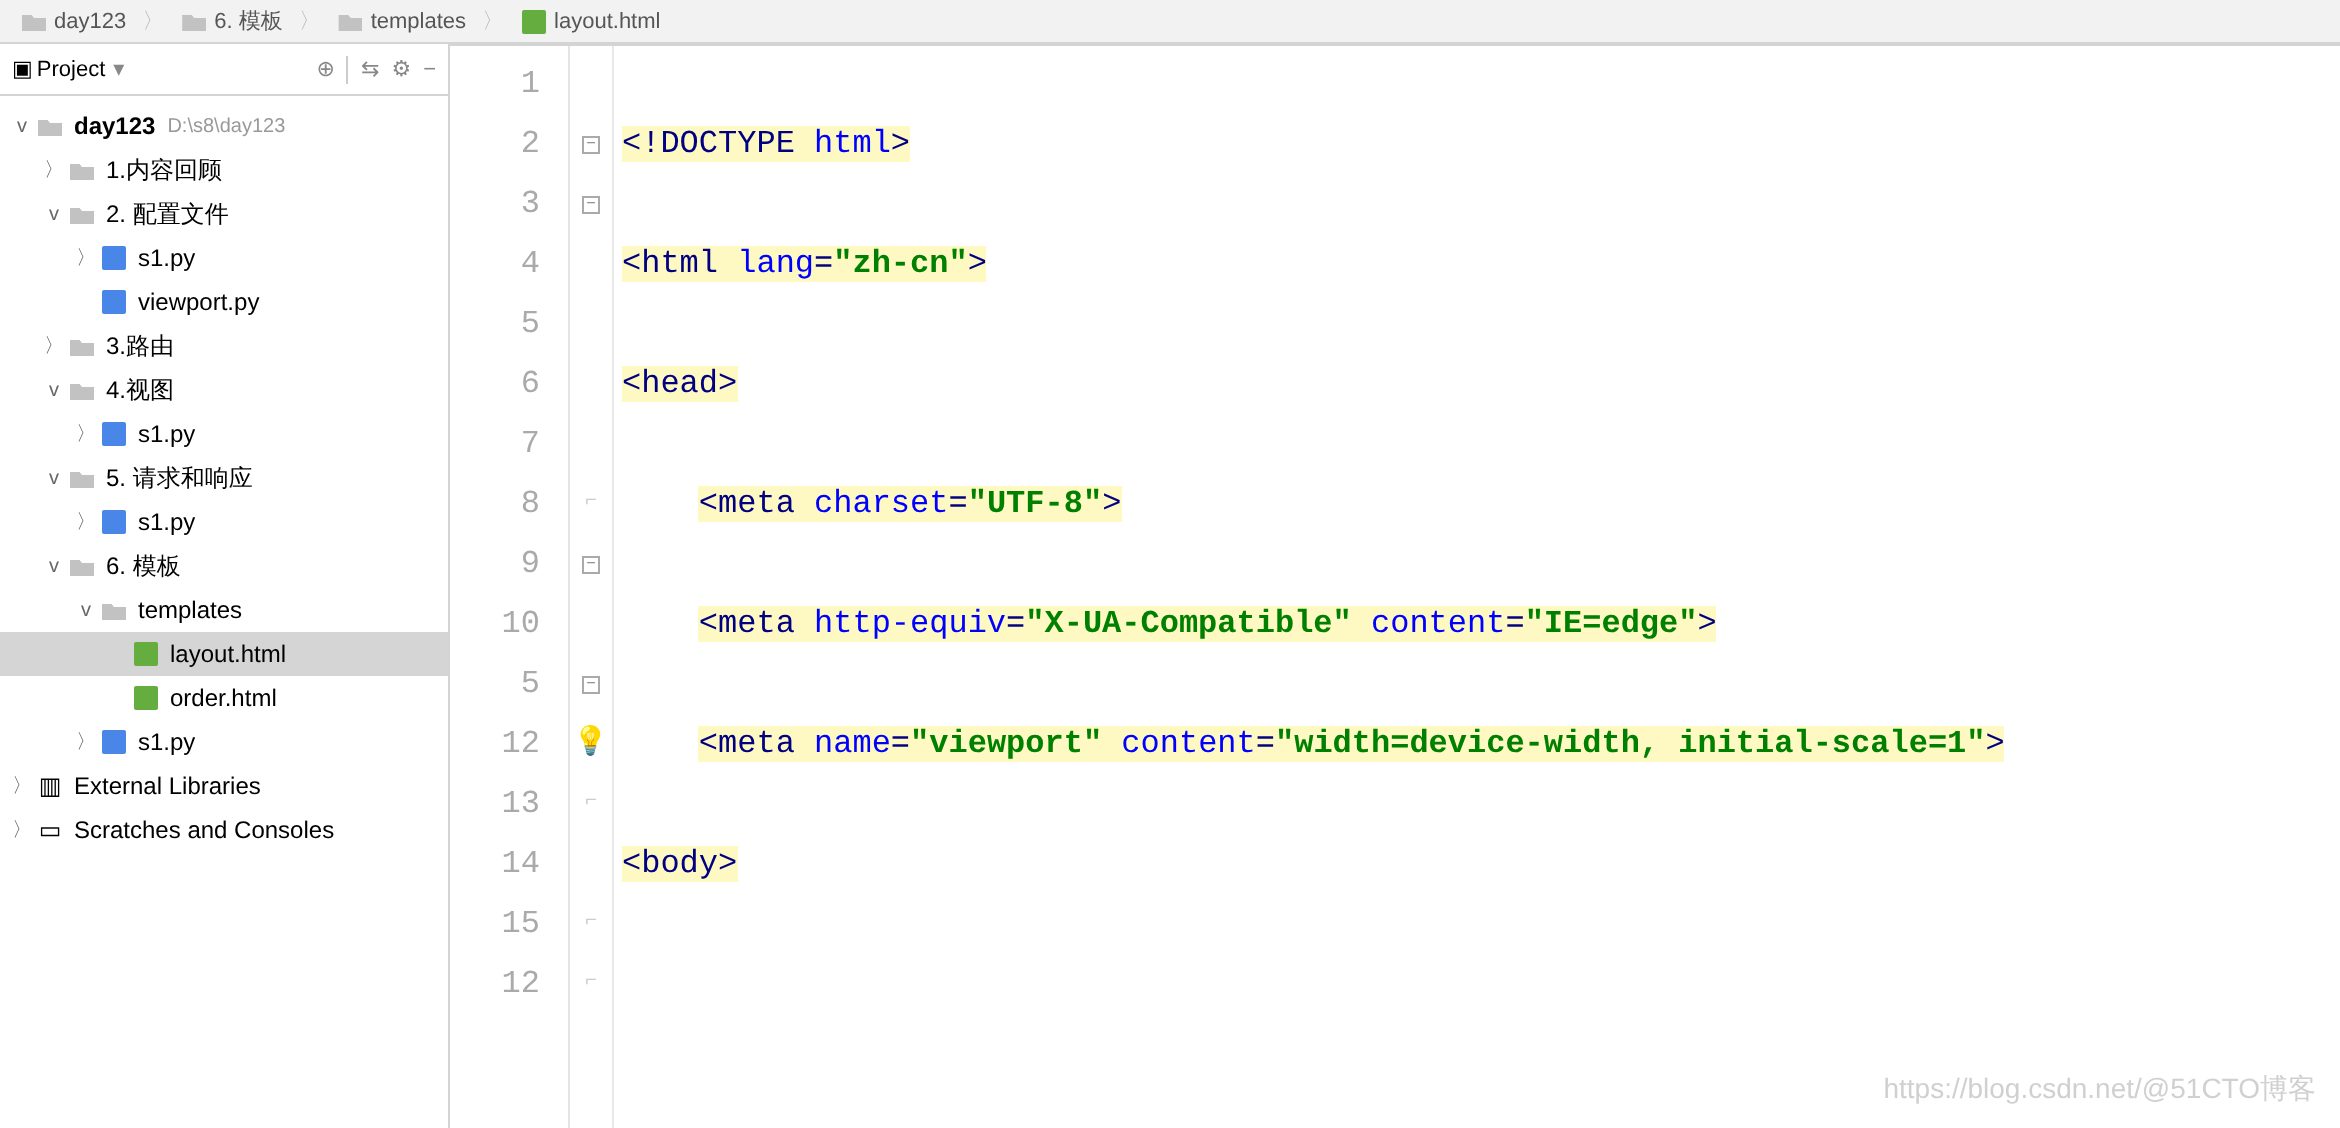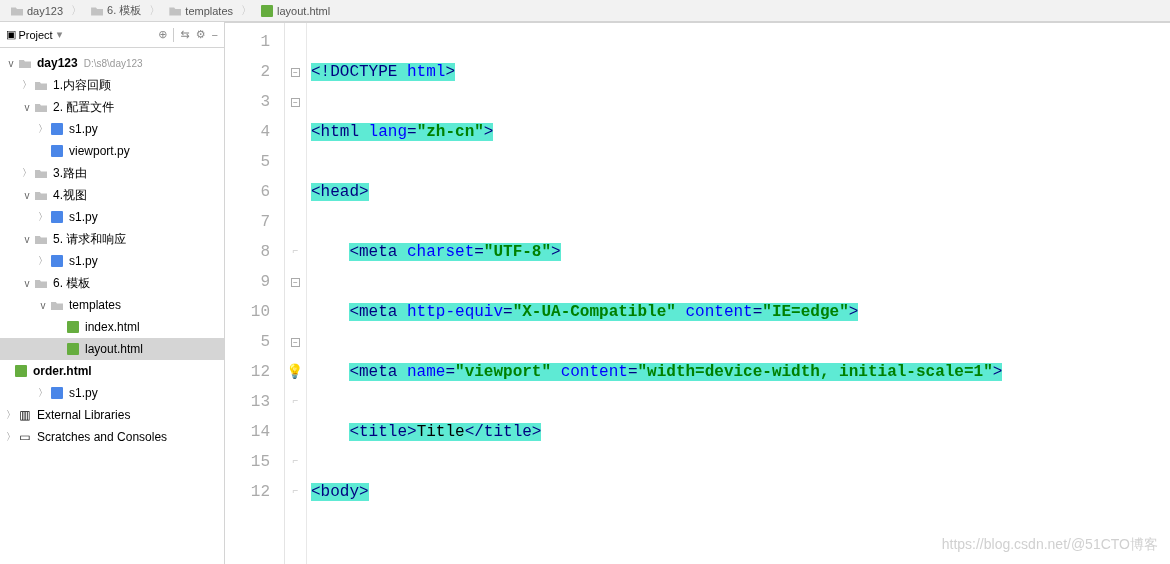--- a/index.html
+++ b/index.html
@@ -31,21 +31,21 @@
 .fold-col { width: 22px; background: #fff; border-right: 1px solid #e8e8e8; padding-top: 4px; }
 .fold-col .fm { height: 30px; display: flex; align-items: center; justify-content: center; color: #999; font-size: 10px; }
 .fold-box { width: 9px; height: 9px; border: 1px solid #aaa; font-size: 8px; line-height: 7px; text-align: center; color: #888; }
 .bulb { color: #dab200; font-size: 14px; }
 .code { flex: 1; padding-top: 4px; padding-left: 4px; white-space: pre; }
 .code .line { height: 30px; }
 .c-tag { color: #000080; }
 .c-attr { color: #0000ff; }
 .c-str { color: #008000; font-weight: bold; }
 .c-txt { color: #000; }
-.hl-bg { background: #5eead4; }
+.hl-bg { background: #fef9c3; }
 .watermark { position: absolute; right: 12px; bottom: 10px; color: #d0d0d0; font-size: 14px; font-family: Arial; pointer-events: none; }
 </style>
 </head>
 <body>
 
 <div class="breadcrumb">
   <span class="brc-item">
       <span class="mini-icon">
         <span class="folder-icon"></span>
       </span>
@@ -170,35 +170,28 @@
             </span>
             <span class="tree-text">6. 模板</span>
           </div>
           <div class="tree-item" style="padding-left: 36px;">
             <span class="tw">v</span>
             <span class="mini-icon">
               <span class="folder-icon"></span>
             </span>
             <span class="tree-text">templates</span>
           </div>
-          <div class="tree-item" style="padding-left: 52px;">
-            <span class="tw"></span>
-            <span class="mini-icon">
-              <span class="html-icon"></span>
-            </span>
-            <span class="tree-text">index.html</span>
-          </div>
           <div class="tree-item selected" style="padding-left: 52px;">
             <span class="tw"></span>
             <span class="mini-icon">
               <span class="html-icon"></span>
             </span>
             <span class="tree-text">layout.html</span>
           </div>
-          <div class="tree-item" style=" font-weight: bold;">
+          <div class="tree-item" style="padding-left: 52px;">
             <span class="tw"></span>
             <span class="mini-icon">
               <span class="html-icon"></span>
             </span>
             <span class="tree-text">order.html</span>
           </div>
           <div class="tree-item" style="padding-left: 36px;">
             <span class="tw">〉</span>
             <span class="mini-icon">
               <span class="py-icon"></span>
@@ -270,21 +263,20 @@
         <div class="fm" style="color:#ccc;">⌐</div>
         <div class="fm" style="color:#ccc;">⌐</div>
       </div>
       <div class="code">
 <div class="line"><span class="hl-bg"><span class="c-tag">&lt;!DOCTYPE </span><span class="c-attr">html</span><span class="c-tag">&gt;</span></span></div>
 <div class="line"><span class="hl-bg"><span class="c-tag">&lt;html </span><span class="c-attr">lang</span><span class="c-tag">=</span><span class="c-str">"zh-cn"</span><span class="c-tag">&gt;</span></span></div>
 <div class="line"><span class="hl-bg"><span class="c-tag">&lt;head&gt;</span></span></div>
 <div class="line">    <span class="hl-bg"><span class="c-tag">&lt;meta </span><span class="c-attr">charset</span><span class="c-tag">=</span><span class="c-str">"UTF-8"</span><span class="c-tag">&gt;</span></span></div>
 <div class="line">    <span class="hl-bg"><span class="c-tag">&lt;meta </span><span class="c-attr">http-equiv</span><span class="c-tag">=</span><span class="c-str">"X-UA-Compatible"</span><span> </span><span class="c-attr">content</span><span class="c-tag">=</span><span class="c-str">"IE=edge"</span><span class="c-tag">&gt;</span></span></div>
 <div class="line">    <span class="hl-bg"><span class="c-tag">&lt;meta </span><span class="c-attr">name</span><span class="c-tag">=</span><span class="c-str">"viewport"</span><span> </span><span class="c-attr">content</span><span class="c-tag">=</span><span class="c-str">"width=device-width, initial-scale=1"</span><span class="c-tag">&gt;</span></span></div>
-<div class="line">    <span class="hl-bg"><span class="c-tag">&lt;title&gt;</span><span class="c-txt">Title</span><span class="c-tag">&lt;/title&gt;</span></span></div>
 <div class="line"><span class="hl-bg"><span class="c-tag">&lt;body&gt;</span></span></div>
 
 
 
 
 
 
 
       </div>
     </div>

